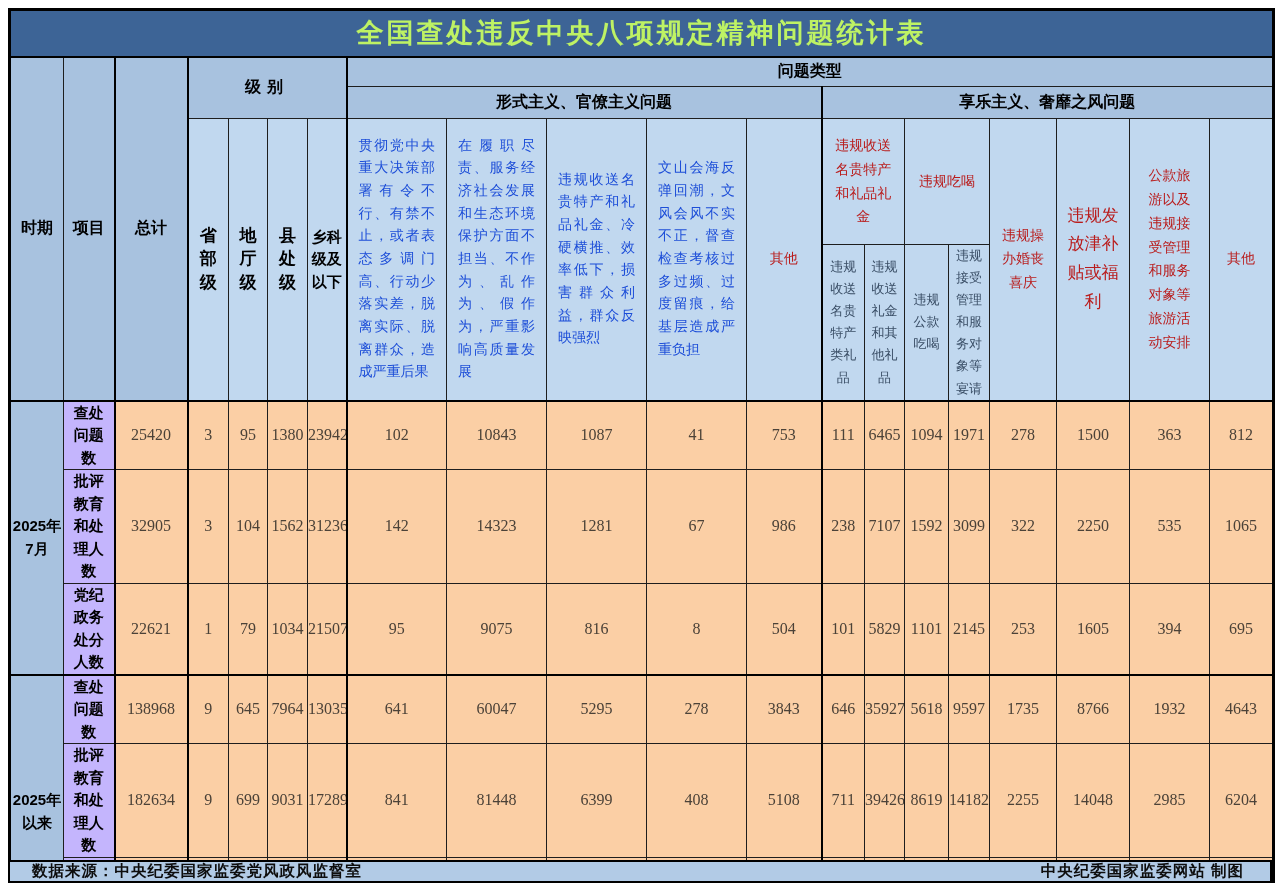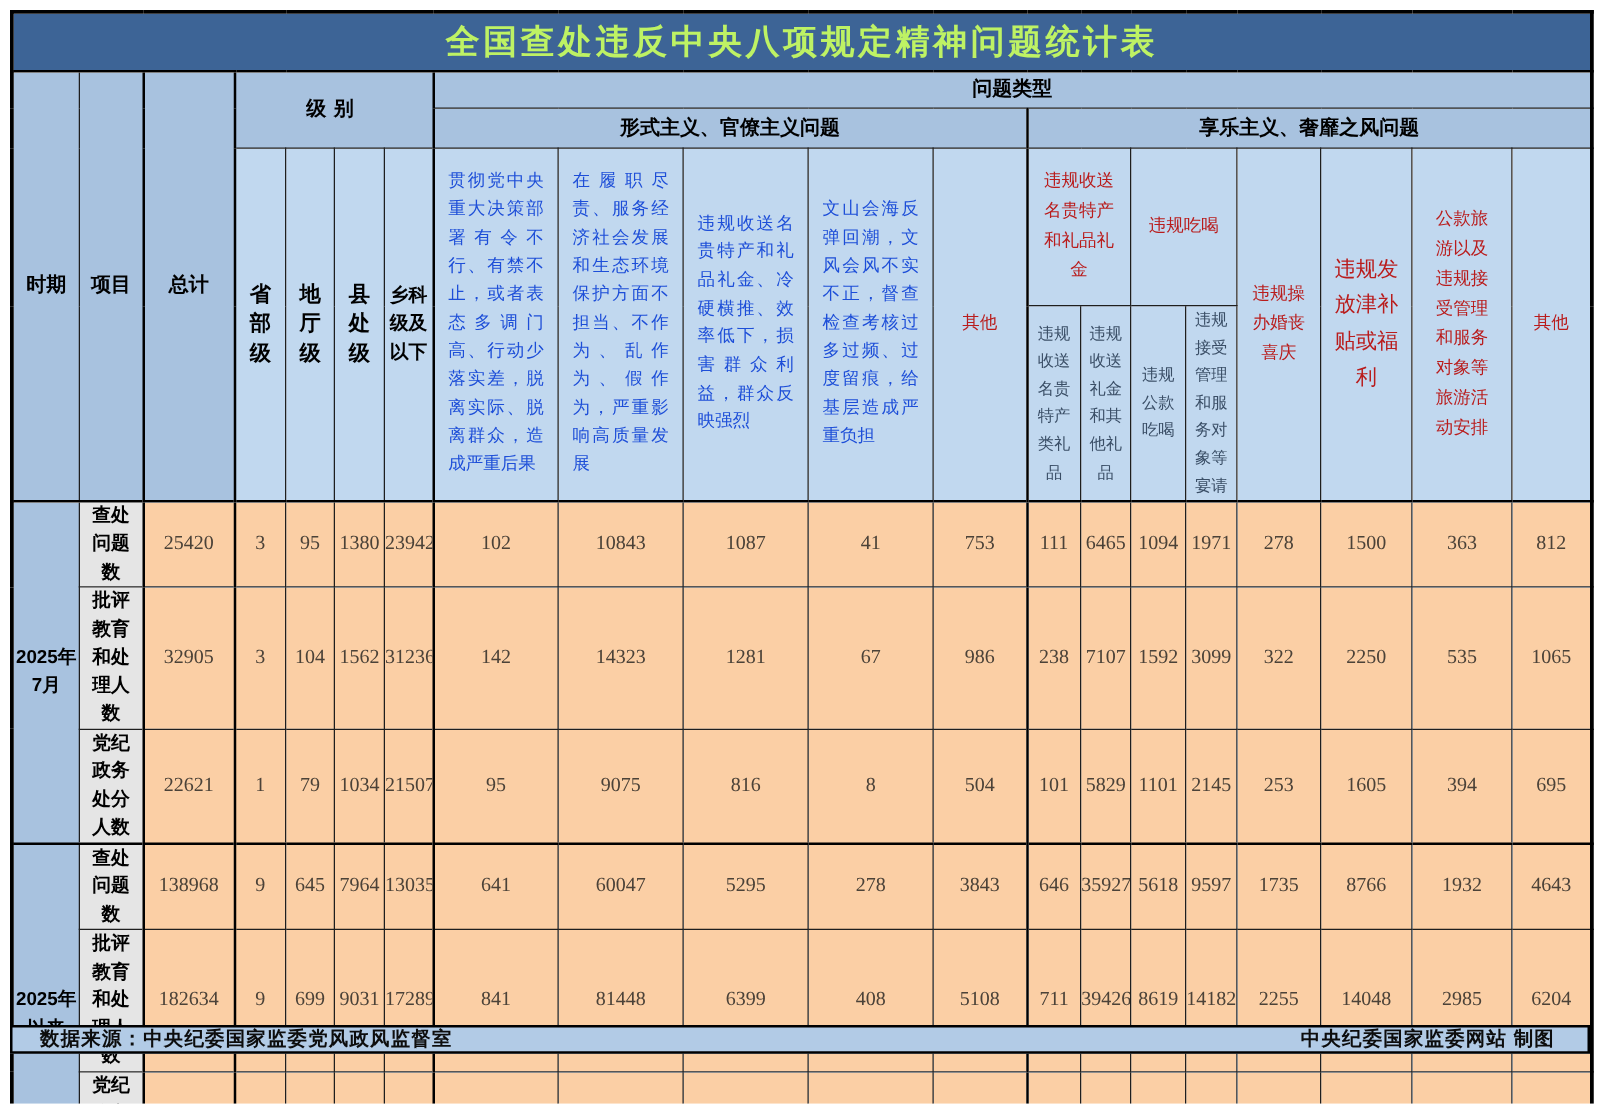--- a/index.html
+++ b/index.html
@@ -19,27 +19,27 @@
         text-align:justify;padding:0 11px;line-height:1.62;}
   .gt{font-family:"Liberation Serif",serif;font-size:14px;color:#b91c1c;
         padding:0 9px;line-height:1.7;text-align:center;}
   .vt{font-family:"Liberation Serif",serif;font-size:13px;color:#3A4E66;
         padding:0 6px;line-height:1.7;text-align:center;}
   .pad-s1{padding:0 10px;font-size:14px;}
   .pad-s2{padding:0 8px;font-size:17px;}
   .pad-s3{padding:0 17px;font-size:14px;}
   .pad-s4{font-size:14px;}
   .pd{background:#A8C2DF;font-weight:bold;font-size:15px;text-align:center;line-height:1.5;}
-  .rl{background:#e5e5e5;font-weight:bold;font-size:15px;text-align:center;
+  .rl{background:#c4b5fd;font-weight:bold;font-size:15px;text-align:center;
         padding:0 4px;line-height:1.5;}
   .dv{background:#FBCFA5;font-family:"Liberation Serif",serif;font-size:16px;
         color:#4B4238;text-align:center;}
   .tl{border-left:2.5px solid #000;}
   tr.sep-top td{border-top:2.5px solid #000;}
-  .footer{position:absolute;left:8px;top:820px;width:1264px;height:23px;background:#B2CBE6;
+  .footer{position:absolute;left:8px;top:860px;width:1264px;height:23px;background:#B2CBE6;
         border:2.5px solid #000;box-sizing:border-box;display:flex;align-items:center;
         justify-content:space-between;padding:0 26px 0 22px;font-weight:bold;
         font-size:15.5px;color:#0d0d0d;letter-spacing:1px;}
 </style>
 </head>
 <body>
 
 <div class="page">
   <table class="tbl">
     <colgroup>

